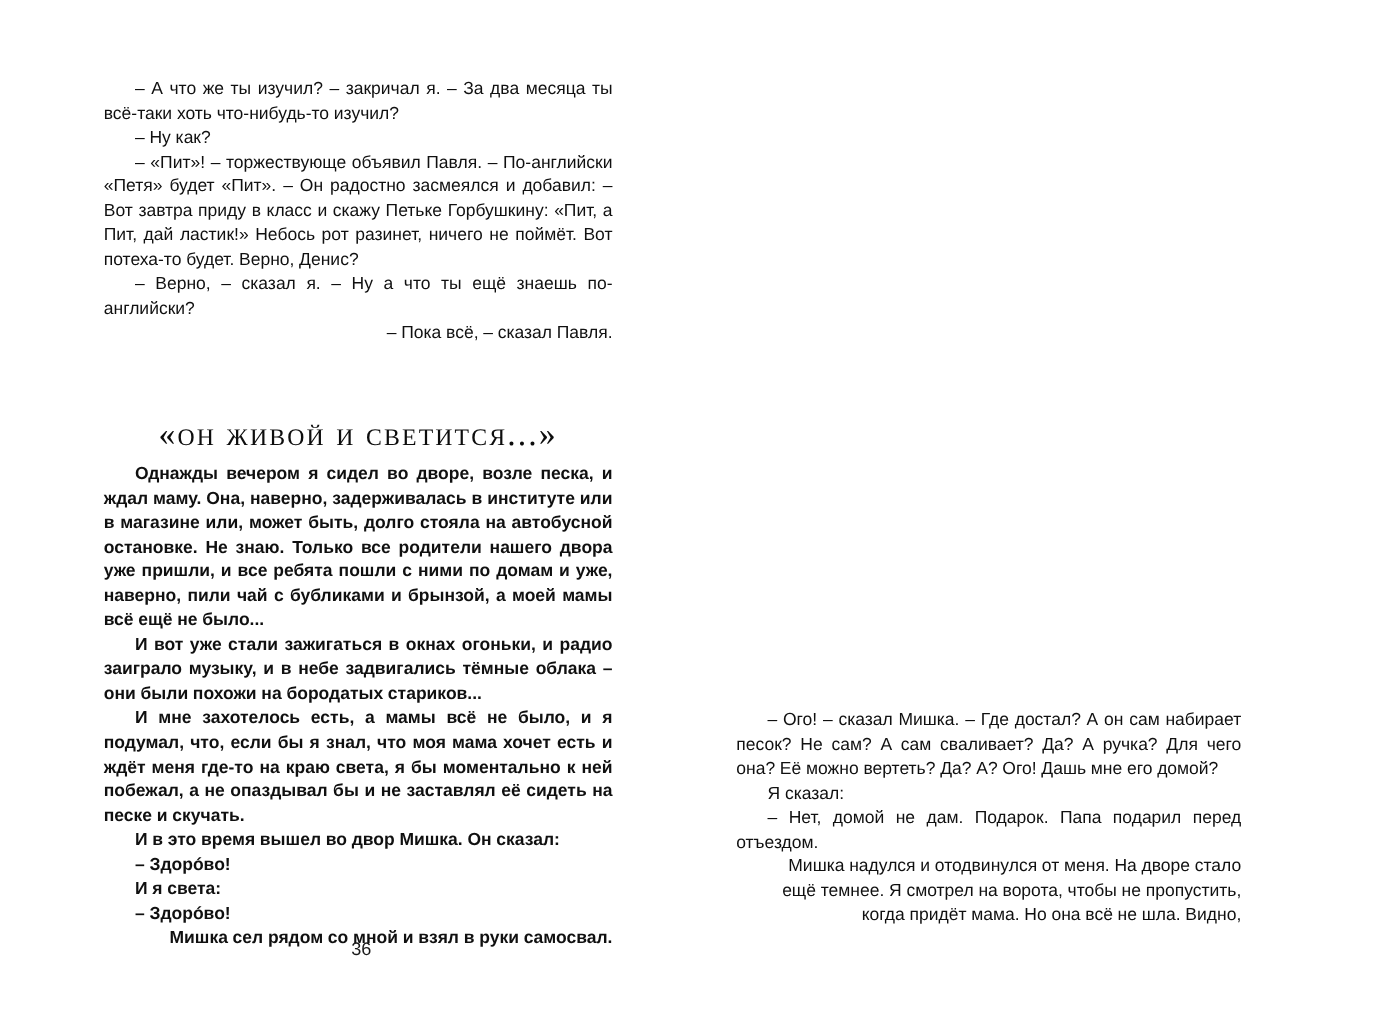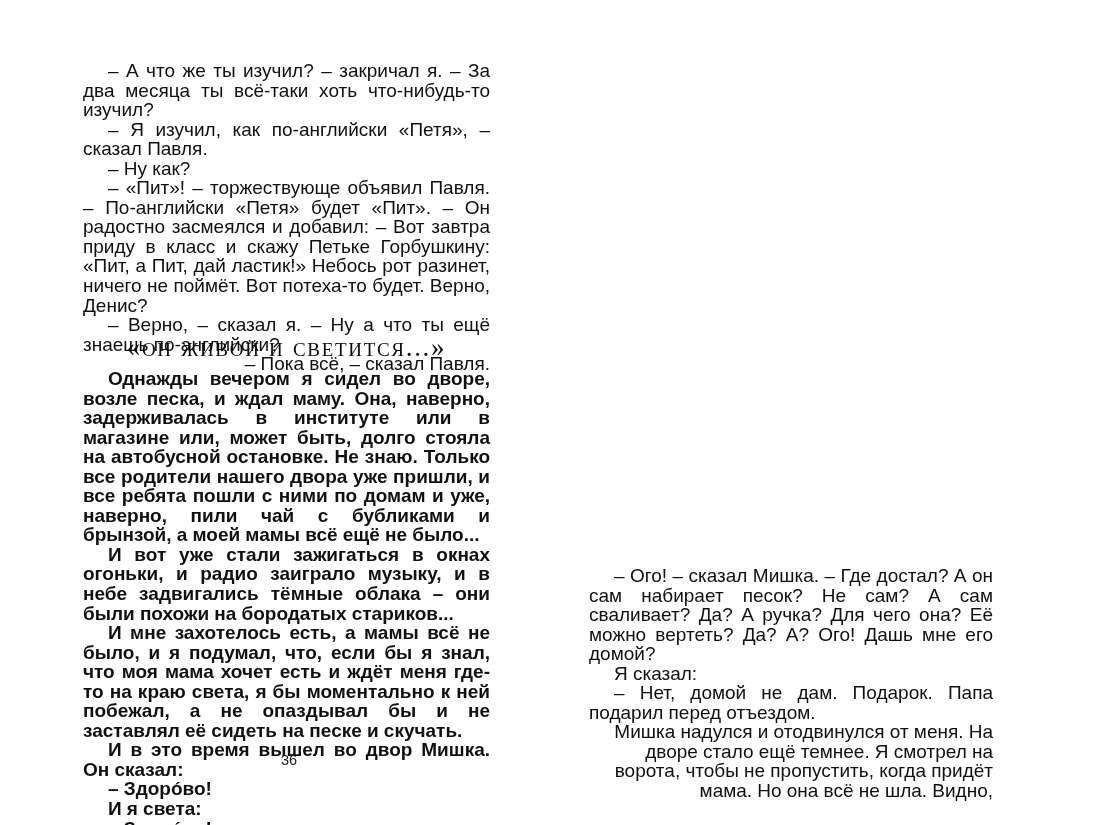--- a/index.html
+++ b/index.html
@@ -24,21 +24,21 @@
   .page {
     position: absolute;
     top: 0;
     height: 825px;
   }
   .page-left  { left: 0;   width: 550px; }
   .page-right { left: 522px; width: 550px; margin-top: 15px; }
 
   .textblock {
     position: absolute;
-    font-size: 19px;
+    font-size: 14px;
     line-height: 19.55px;
     color: #101010;
     text-align: justify;
     text-justify: inter-word;
     -webkit-hyphens: none;
     hyphens: none;
     word-spacing: -0.1px;
   }
   .textblock p {
     margin: 0;
@@ -94,21 +94,20 @@
 </style>
 </head>
 <body>
 
 <div class="spread">
 
   <div class="page page-left">
 
     <div class="textblock" id="left-text-top">
       <p>– А что же ты изучил? – закричал я. – За два месяца ты всё-таки хоть что-нибудь-то изучил?</p>
-      <p>– Я изучил, как по-английски «Петя», – сказал Павля.</p>
       <p>– Ну как?</p>
       <p>– «Пит»! – торжествующе объявил Павля. – По-английски «Петя» будет «Пит». – Он радостно засмеялся и добавил: – Вот завтра приду в класс и скажу Петьке Горбушкину: «Пит, а Пит, дай ластик!» Небось рот разинет, ничего не поймёт. Вот потеха-то будет. Верно, Денис?</p>
       <p>– Верно, – сказал я. – Ну а что ты ещё знаешь по-английски?</p>
       <p>– Пока всё, – сказал Павля.</p>
     </div>
 
     <div class="chapter-title">«Он живой и светится...»</div>
 
     <div class="textblock" id="left-text-body">
       <p>Однажды вечером я сидел во дворе, возле песка, и ждал маму. Она, наверно, задерживалась в институте или в магазине или, может быть, долго стояла на автобусной остановке. Не знаю. Только все родители нашего двора уже пришли, и все ребята пошли с ними по домам и уже, наверно, пили чай с бубликами и брынзой, а моей мамы всё ещё не было...</p>

